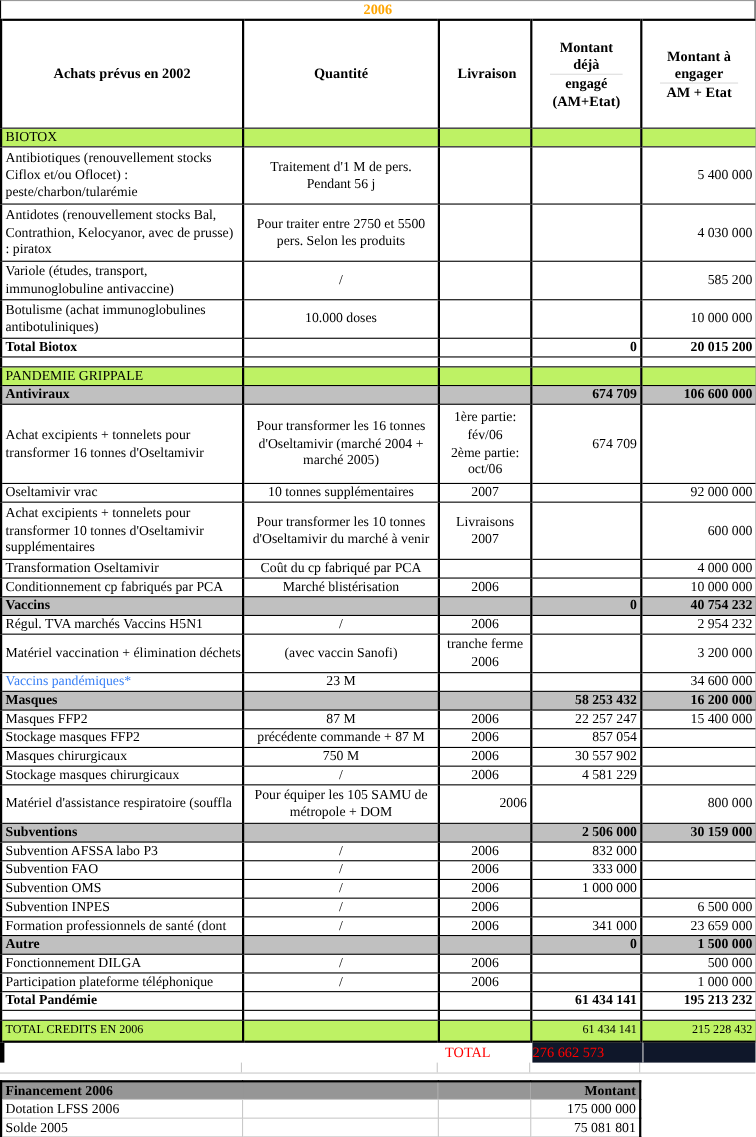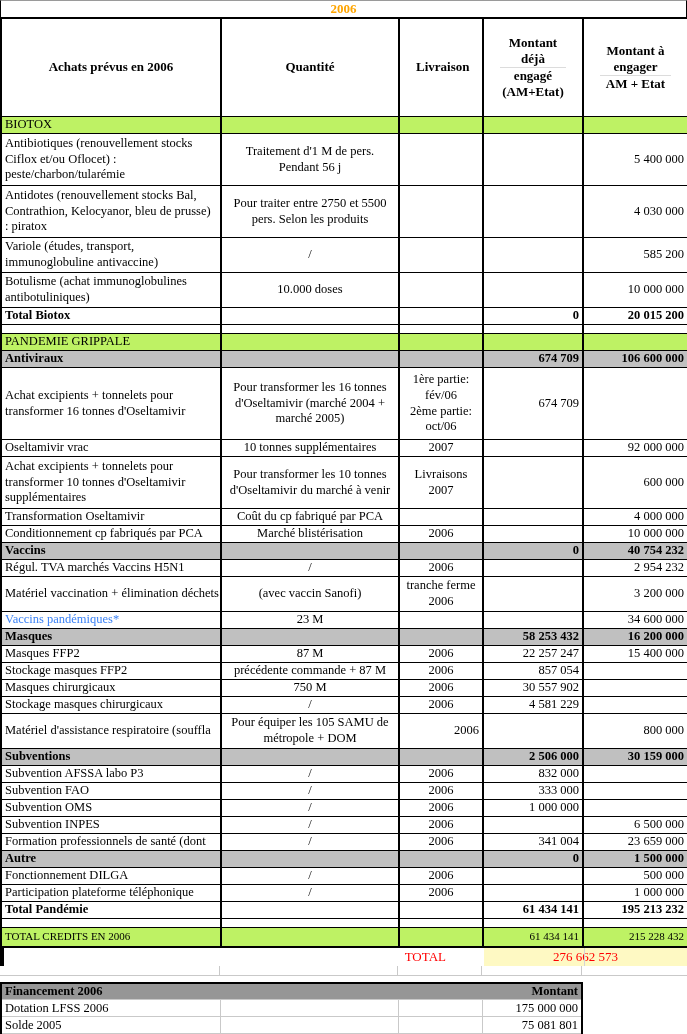--- a/index.html
+++ b/index.html
@@ -40,21 +40,21 @@
   td.liv { text-align:center; white-space:pre-line;margin-top:35px; }
   td.rliv { text-align:right; white-space:pre-line; }
   td.num { text-align:right; }
   td.blue { color:#3b82f6; }
 
   
   .gt-row { display:flex; height:18px; align-items:stretch; font-weight:normal; font-size:13px;
             border-left:4px solid #000000; }
   .gt-spacer { width:399px; }
   .gt-label { width:84px; color:#FF0000; line-height:18px; padding-left:4px; }
-  .gt-value { width:204px; background:#fef9c3; color:#FF0000; text-align:center; line-height:18px;
+  .gt-value { width:204px; background:#0f172a; color:#FF0000; line-height:18px;
               position:relative; }
   .gt-value::before { content:""; position:absolute; left:100px; top:0; bottom:0; width:1px; background:#d4d4d4; }
 
   
   .grid-row { display:flex; height:10px; border-bottom:1px solid #c9c9c9; width:687px; }
   .grid-row span { border-right:1px solid #c9c9c9; }
   .g1{width:220px;} .g2{width:178px;} .g3{width:84px;} .g4{width:100px;} .g5{width:104px; border-right:none !important;}
   .gap { height:6px; }
 
   
@@ -81,21 +81,21 @@
     <colgroup>
         <col style="width:220px">
         <col style="width:178px">
         <col style="width:84px">
         <col style="width:100px">
         <col style="width:105px">
       </colgroup>
 
     <tbody>
         <tr class="h35">
-      <th>Achats prévus en 2006</th>
+      <th>Achats prévus en 2002</th>
       <th>Quantité</th>
       <th>Livraison</th>
       <th class="hdr2">
         <div class="l1">Montant déjà</div>
         <div class="l2">engagé (AM+Etat)</div>
       </th>
       <th class="hdr2">
         <div class="l1">Montant à engager</div>
         <div class="l2">AM + Etat</div>
       </th>
@@ -111,21 +111,21 @@
 
     <tr class="h52">
       <td class="lab">Antibiotiques (renouvellement stocks Ciflox et/ou Oflocet) : peste/charbon/tularémie</td>
       <td class="qty">Traitement d'1 M de pers. Pendant 56 j</td>
       <td></td>
       <td></td>
       <td class="num">5 400 000</td>
     </tr>
 
     <tr class="h52">
-      <td class="lab">Antidotes (renouvellement stocks Bal, Contrathion, Kelocyanor, bleu de prusse) : piratox</td>
+      <td class="lab">Antidotes (renouvellement stocks Bal, Contrathion, Kelocyanor, avec de prusse) : piratox</td>
       <td class="qty">Pour traiter entre 2750 et 5500 pers. Selon les produits</td>
       <td></td>
       <td></td>
       <td class="num">4 030 000</td>
     </tr>
 
     <tr class="h35">
       <td class="lab">Variole (études, transport, immunoglobuline antivaccine)</td>
       <td class="qty">/</td>
       <td></td>
@@ -335,21 +335,21 @@
       <td class="qty">/</td>
       <td class="liv">2006</td>
       <td></td>
       <td class="num">6 500 000</td>
     </tr>
 
     <tr class="h17">
       <td class="lab clip">Formation professionnels de santé (dont</td>
       <td class="qty">/</td>
       <td class="liv">2006</td>
-      <td class="num">341 004</td>
+      <td class="num">341 000</td>
       <td class="num">23 659 000</td>
     </tr>
 
     <tr class="h17 light">
       <td class="lab">Autre</td>
       <td></td>
           <td></td>
       <td class="num">0</td>
       <td class="num">1 500 000</td>
     </tr>

